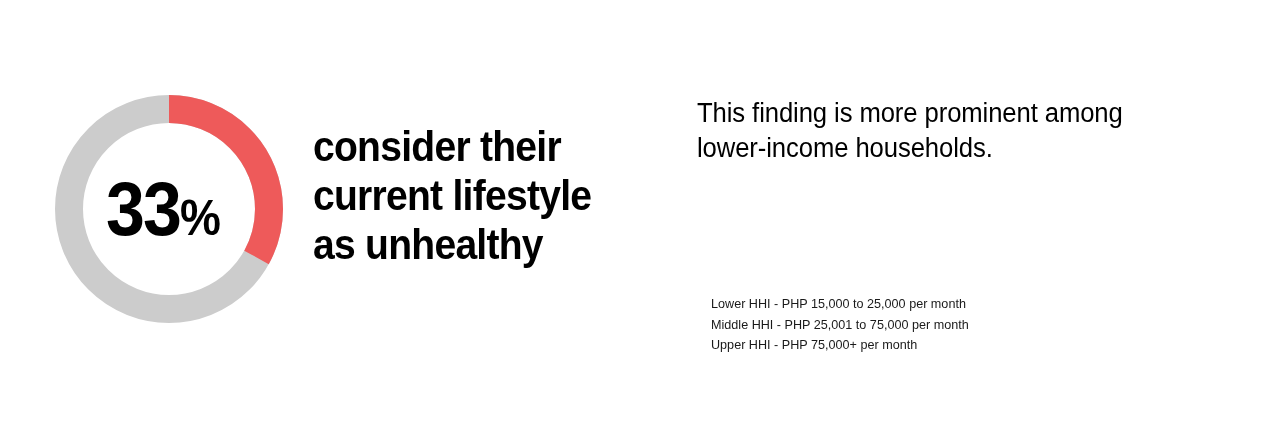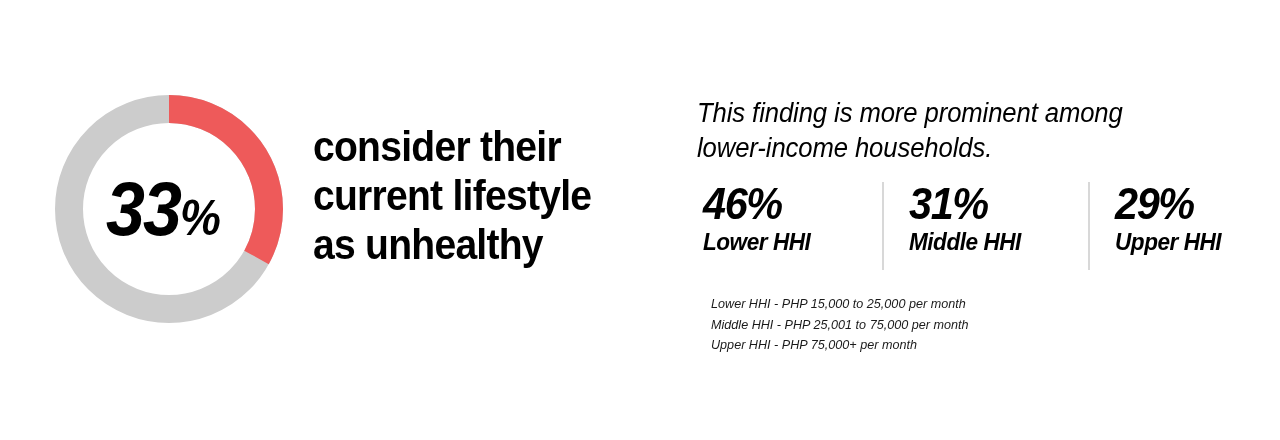--- a/index.html
+++ b/index.html
@@ -40,21 +40,20 @@
   }
   #donut-center-label {
     position: absolute;
     left: 0;
     top: 0;
     width: 242px;
     height: 242px;
     display: flex;
     align-items: center;
     justify-content: center;
-    font-style: italic;
   }
   #donut-value-text {
     font-size: 76px;
     font-weight: 700;
     letter-spacing: -2px;
     line-height: 1;
     transform: scaleX(0.92);
     white-space: nowrap;
     position: relative;
     left: -6px;
@@ -77,21 +76,20 @@
     transform-origin: left top;
   }
 
   
   #right-block {
     position: absolute;
     left: 697px;
     top: 0;
     width: 583px;
     height: 440px;
-    font-style: italic;
   }
 
   #headline-right {
     position: absolute;
     left: 0;
     top: 96px;
     width: 520px;
     font-size: 27px;
     font-weight: 400;
     line-height: 1.3;
@@ -179,42 +177,20 @@
   </div>
 
   <div id="headline-left">consider their current lifestyle as unhealthy</div>
 
 </div>
 
 <div id="right-block">
 
   <div id="headline-right">This finding is more prominent among lower-income households.</div>
 
-  <div id="stats-row">
-
-    <div class="stat-cell">
-      <div class="stat-value">46%</div>
-      <div class="stat-label">Lower HHI</div>
-    </div>
-
-    <div class="stat-divider"></div>
-
-    <div class="stat-cell">
-      <div class="stat-value">31%</div>
-      <div class="stat-label">Middle HHI</div>
-    </div>
-
-    <div class="stat-divider"></div>
-
-    <div class="stat-cell">
-      <div class="stat-value">29%</div>
-      <div class="stat-label">Upper HHI</div>
-    </div>
-
-  </div>
 
   <div id="footnotes">
     <div class="footnote-line">Lower HHI - PHP 15,000 to 25,000 per month</div>
     <div class="footnote-line">Middle HHI - PHP 25,001 to 75,000 per month</div>
     <div class="footnote-line">Upper HHI - PHP 75,000+ per month</div>
   </div>
 
 </div>
 
 </body></html>

